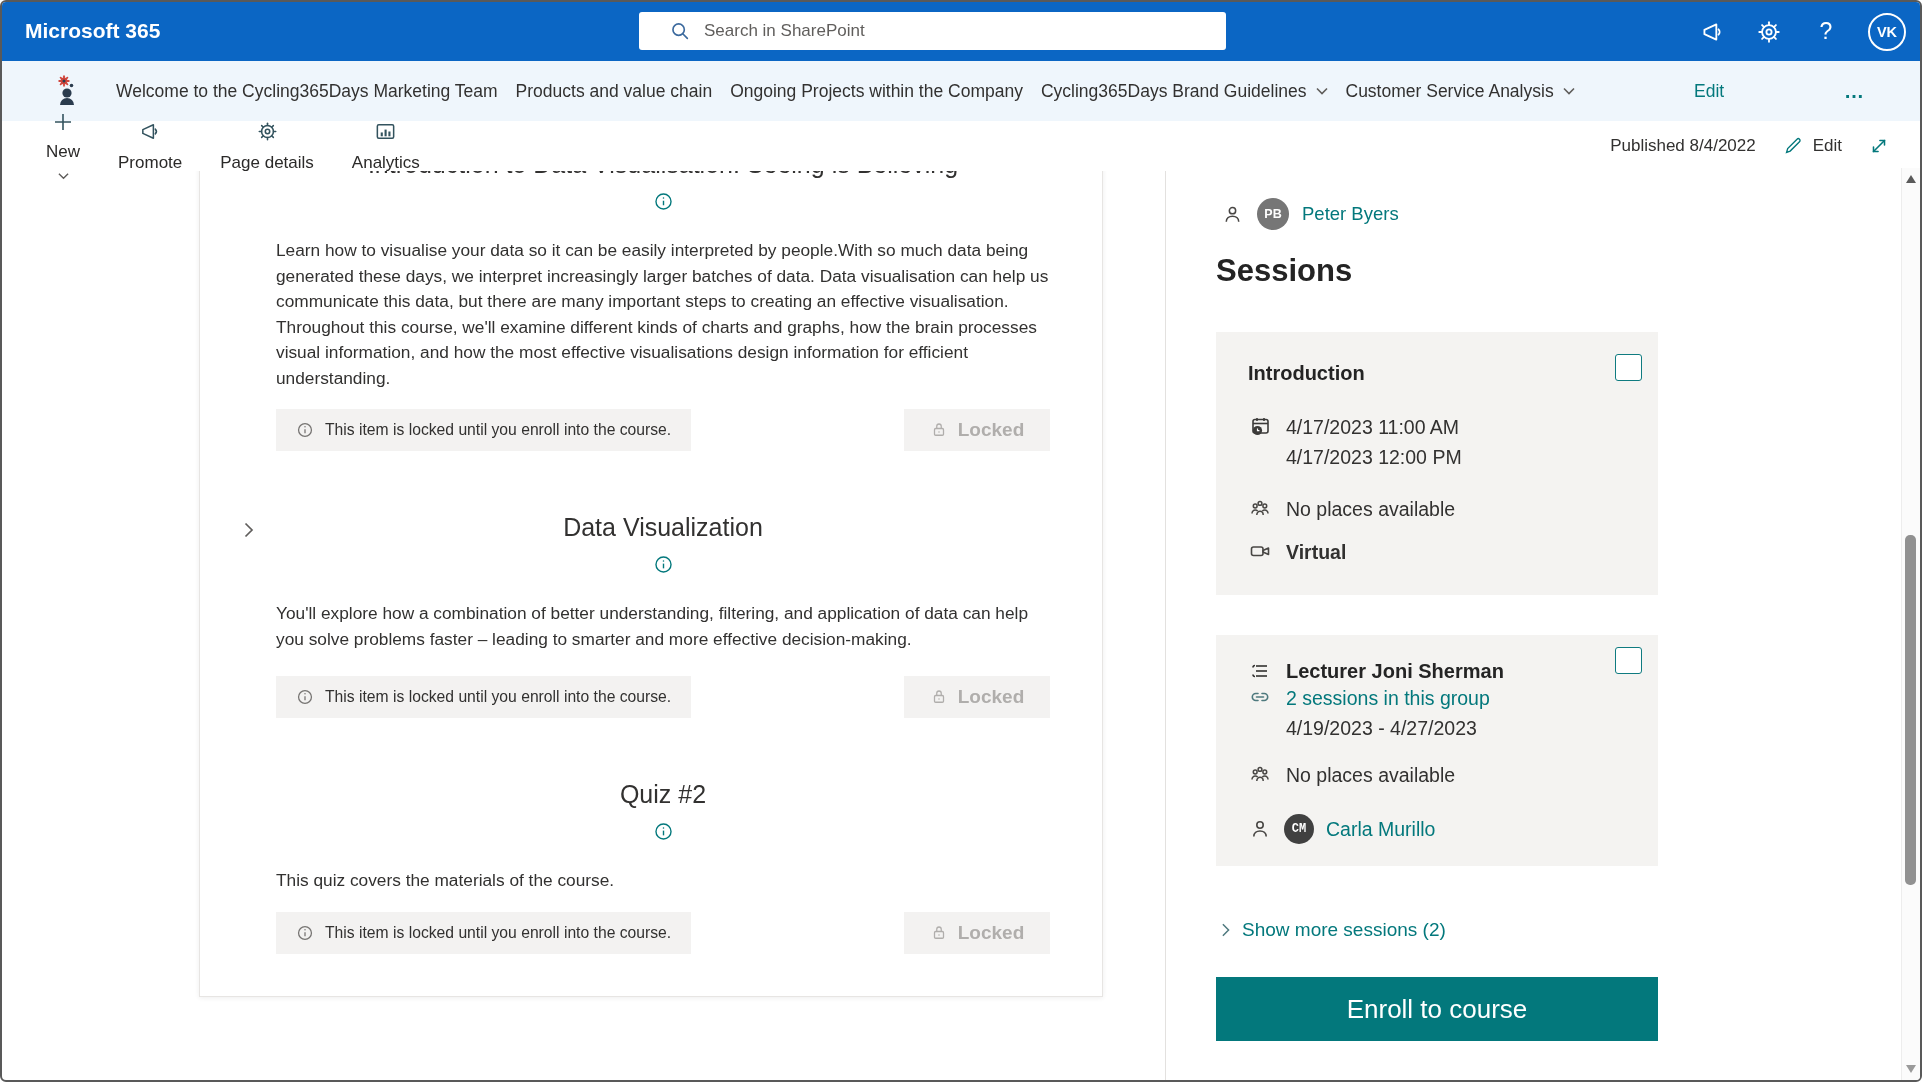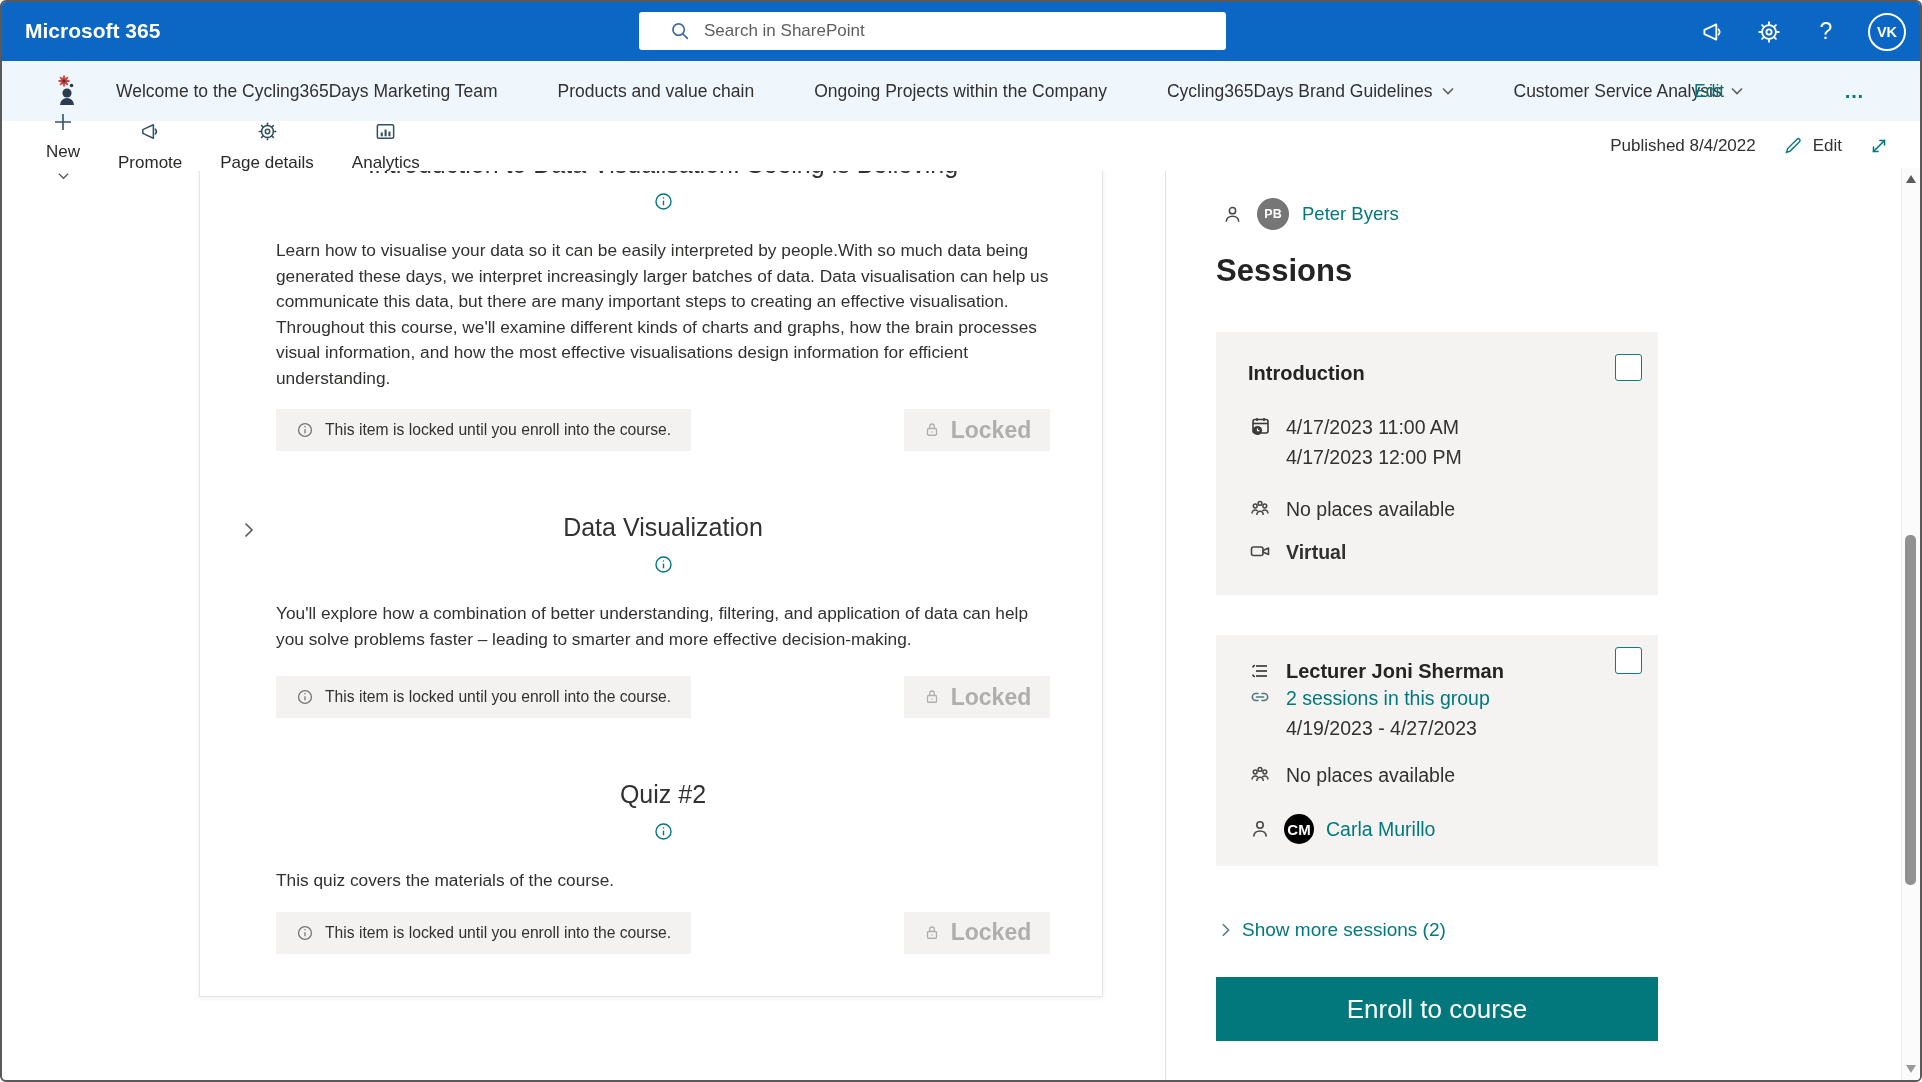--- a/index.html
+++ b/index.html
@@ -18,21 +18,21 @@
   .searchbox input::placeholder { color:#605e5c; }
   .suite-icons { position:absolute; right:14px; top:0; height:59px; display:flex; align-items:center; gap:27px; }
   .suite-icons .icobtn { width:30px; height:30px; display:flex; align-items:center; justify-content:center; cursor:pointer; }
   .avatar-vk { width:38px; height:38px; border-radius:50%; border:2px solid #fff; color:#fff;
                display:flex; align-items:center; justify-content:center; font-size:14.5px; font-weight:bold; }
   .qmark { color:#fff; font-size:23px; font-weight:400; }
 
   
   .sitenav { position:absolute; top:59px; left:0; right:0; height:60px; background:#eff6fc; }
   .sitelogo { position:absolute; left:50px; top:12px; }
-  .navitems { position:absolute; left:114px; top:0; height:60px; display:flex; align-items:center; gap:60px; }
+  .navitems { position:absolute; left:114px; top:0; height:60px; display:flex; align-items:center; gap:18px; }
   .navitem { font-size:17.5px; color:#323130; white-space:nowrap; display:flex; align-items:center; gap:9px; cursor:pointer; }
   .nav-edit { position:absolute; left:1692px; top:0; height:60px; display:flex; align-items:center;
               color:#03787c; font-size:17.5px; cursor:pointer; }
   .nav-more { position:absolute; left:1842px; top:0; height:60px; display:flex; align-items:center;
               color:#03787c; font-size:20px; font-weight:bold; letter-spacing:2px; cursor:pointer; }
 
   
   .cmdbar { position:absolute; top:119px; left:0; right:0; height:50px; background:#fff; }
   .cmd-left { position:absolute; left:44px; top:0; height:50px; display:flex; align-items:center; gap:38px; }
   .cmd-item { display:flex; align-items:center; gap:10px; font-size:17px; color:#2b2a29; cursor:pointer; white-space:nowrap;flex-direction:column; }
@@ -50,21 +50,21 @@
   .sec + .sec { margin-top:62px; }
   .sec-head { display:flex; align-items:center; gap:12px; margin-bottom:26px; position:relative;flex-direction:column; }
   .sec-title { font-size:25px; font-weight:400; color:#323130; white-space:nowrap; }
   .sec-chevron { position:absolute; left:-33px; top:9px; cursor:pointer; }
   .bodytext { font-size:17.3px; line-height:25.5px; color:#323130; margin-bottom:18px; }
   .sec-dv .bodytext { margin-bottom:24px; }
   .lock-row { display:flex; justify-content:space-between; align-items:center; }
   .lock-note { background:#f3f2f1; height:42px; display:flex; align-items:center; gap:11px;
                padding:0 20px; font-size:15.7px; color:#323130; white-space:nowrap; }
   .lock-btn { background:#f3f2f1; width:146px; height:42px; display:flex; align-items:center; justify-content:center;
-              gap:10px; font-size:23px; font-weight:600; color:#b0aeac; }
+              gap:10px; font-size:19px; font-weight:600; color:#b0aeac; }
 
   
   .rail { position:absolute; left:1163px; top:0; bottom:0; right:0; background:#fff; border-left:1px solid #e3e1df; }
   .owner-row { position:absolute; left:55px; top:27px; display:flex; align-items:center; gap:13px; }
   .avatar-sm { width:32px; height:32px; border-radius:50%; background:#767676; color:#fff;
                display:flex; align-items:center; justify-content:center; font-size:12.5px; font-weight:bold; }
   .owner-name { color:#03787c; font-size:18.5px; cursor:pointer; }
   .sessions-title { position:absolute; left:50px; top:66px; font-size:31px; font-weight:600; color:#242424;margin-top:16px; }
 
   .sesscard { position:absolute; left:50px; width:442px; background:#f4f3f1; }
@@ -73,22 +73,22 @@
   .s-title { font-size:20px; font-weight:bold; color:#242424; }
   .check { position:absolute; right:16px; width:27px; height:27px; background:#fff;
            border:1.6px solid #0f7b80; border-radius:3px; cursor:pointer; }
   .card1 .check { top:22px; } .card2 .check { top:12px; }
   .srow { display:flex; align-items:flex-start; gap:14px; }
   .srow .ic { width:24px; flex:none; padding-top:2px; }
   .stext { font-size:19.5px; color:#323130; line-height:30px; }
   .title-row { display:flex; align-items:center; gap:14px; }
   .link-teal { color:#03787c; cursor:pointer; }
   .person-row { display:flex; align-items:center; gap:12px; }
-  .avatar-cm { width:30px; height:30px; border-radius:50%; background:#000000; color:#fff;
-               display:flex; align-items:center; justify-content:center; font-size:15px; font-weight:bold; }
+  .avatar-cm { width:30px; height:30px; border-radius:50%; background:#404040; color:#fff;
+               display:flex; align-items:center; justify-content:center; font-size:12px; font-weight:bold;font-family:Liberation Mono, monospace; }
   .showmore { position:absolute; left:55px; top:748px; display:flex; align-items:center; gap:12px;
               font-size:19px; color:#03787c; cursor:pointer; }
   .enroll { position:absolute; left:50px; top:806px; width:442px; height:64px; background:#03787c;
             color:#fff; font-size:26px; display:flex; align-items:center; justify-content:center; cursor:pointer; }
 
   
   .scrollbar { position:absolute; top:166px; right:0; bottom:0; width:19px; background:#fbfbfb; border-left:1px solid #ededed; }
   .sb-up { position:absolute; top:7px; left:4px; width:0; height:0;
            border-left:5px solid transparent; border-right:5px solid transparent; border-bottom:8px solid #5a5a5a; cursor:pointer; }
   .sb-down { position:absolute; bottom:7px; left:4px; width:0; height:0;

